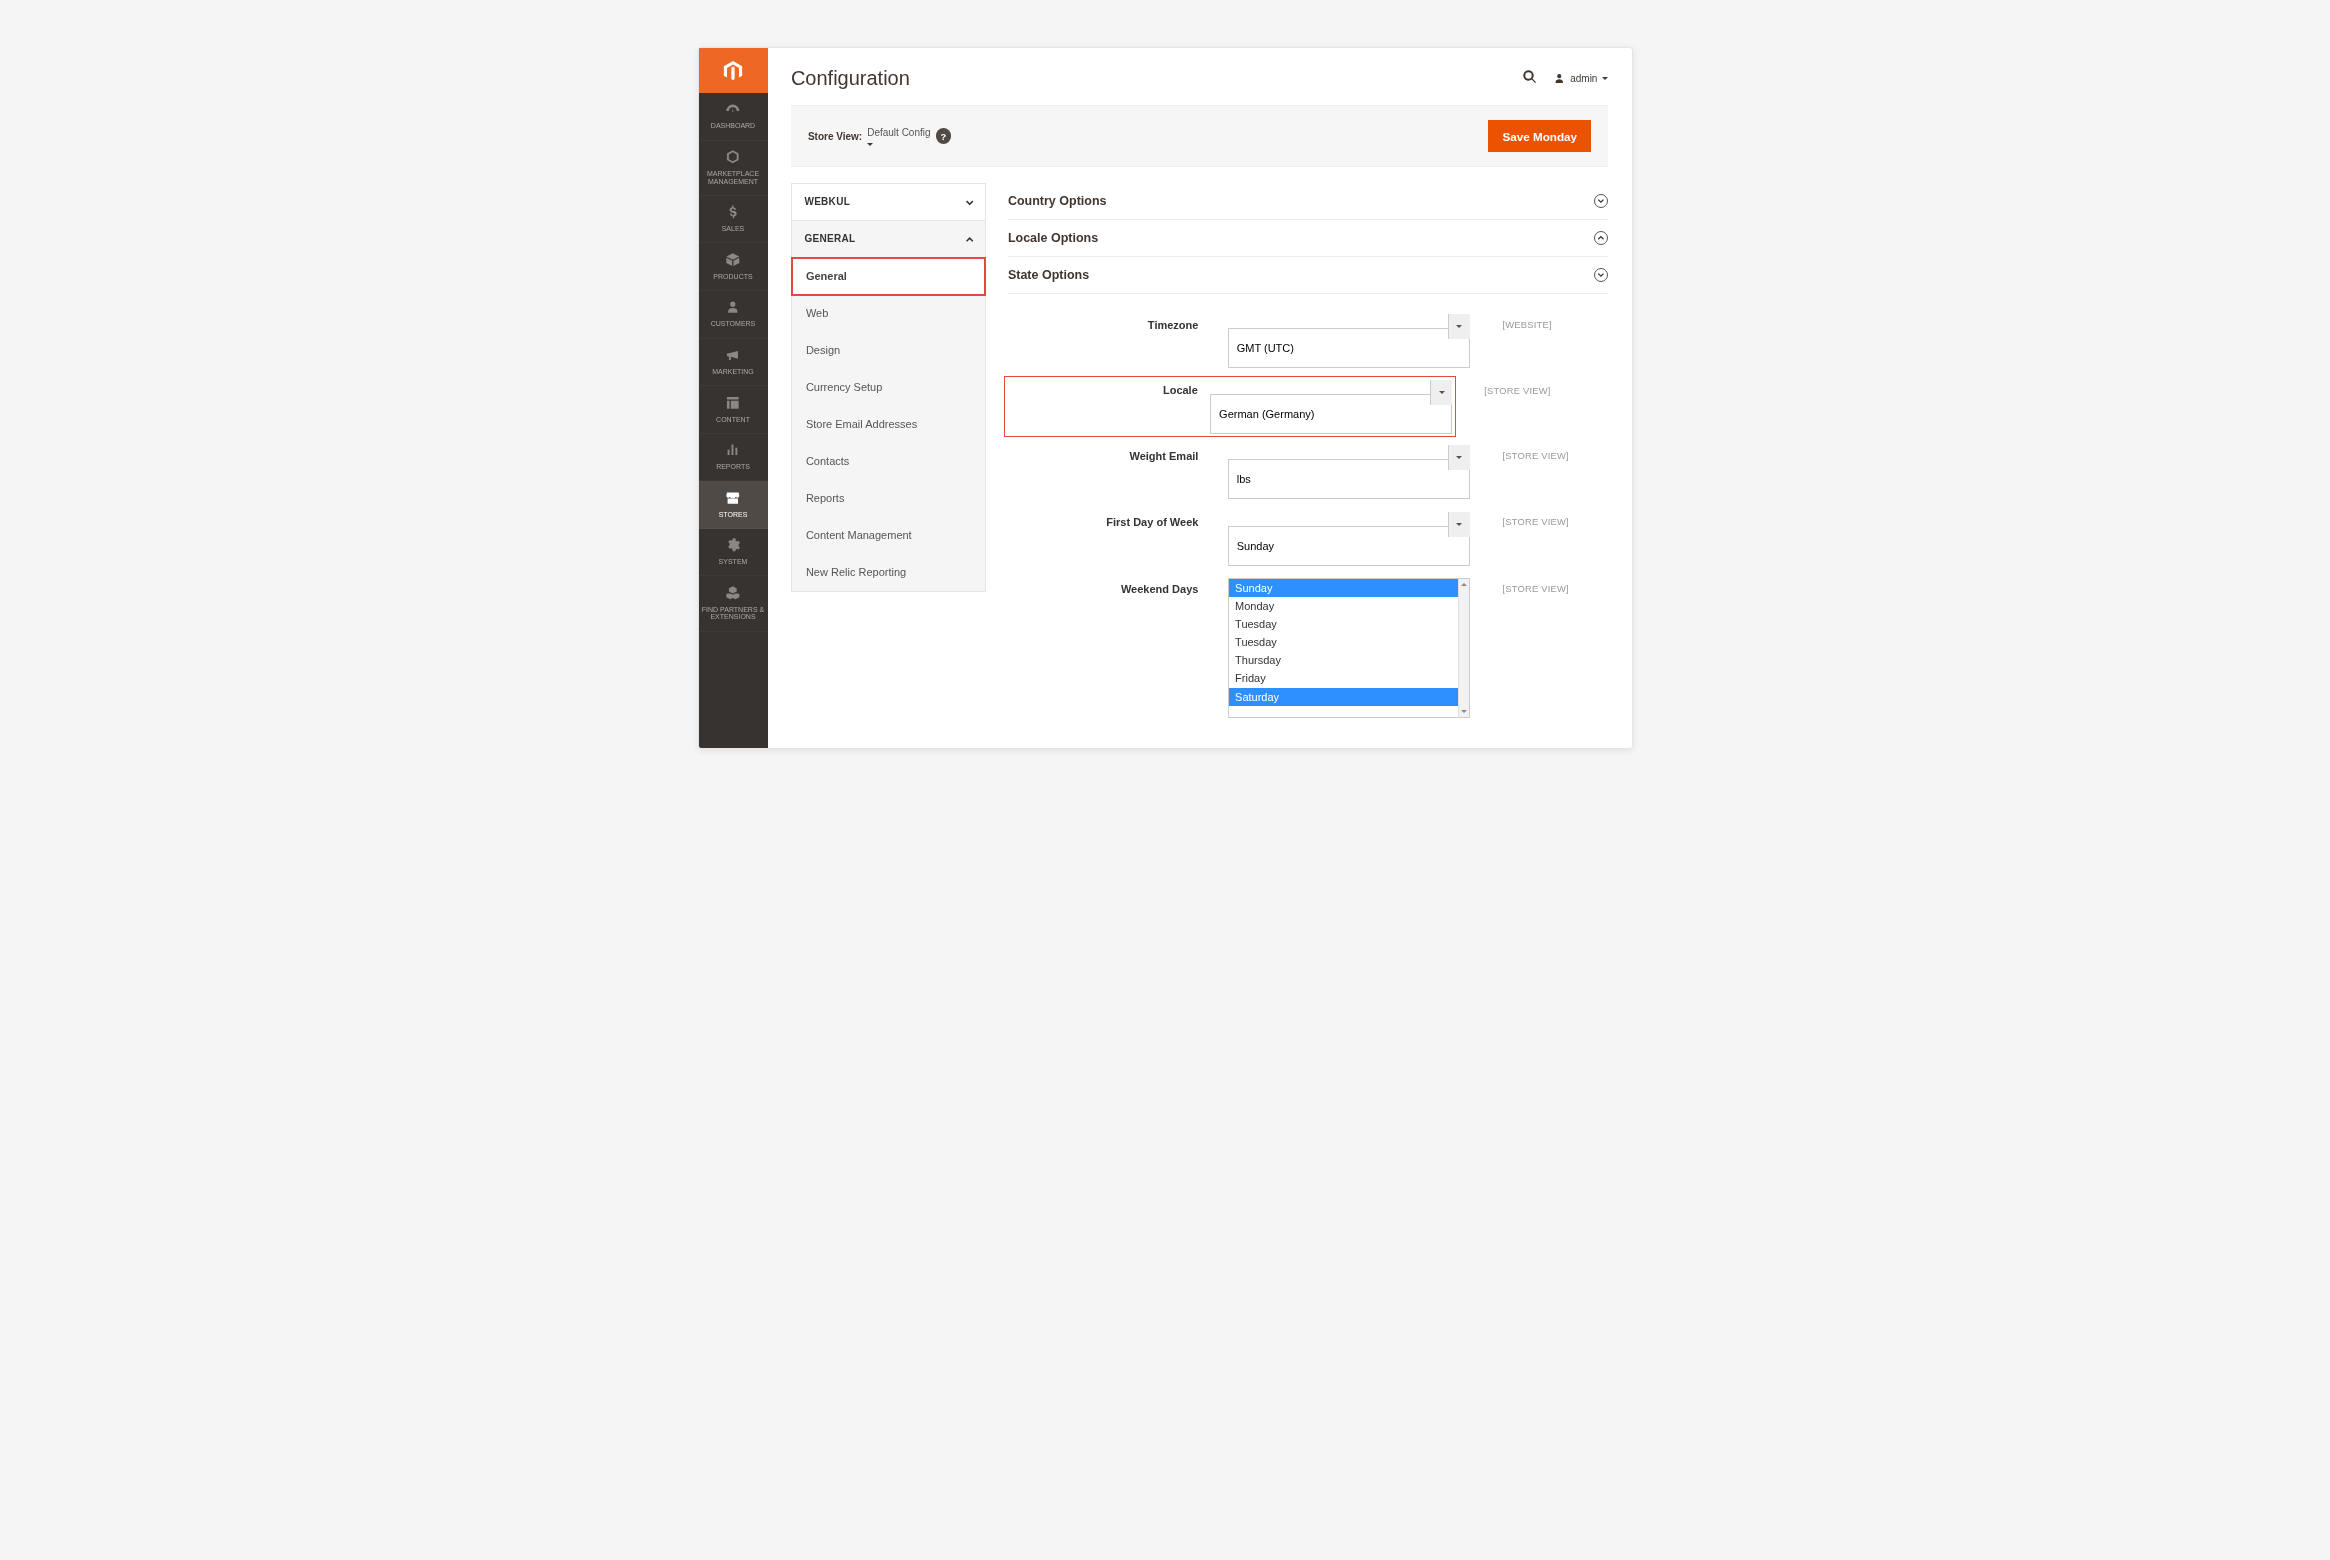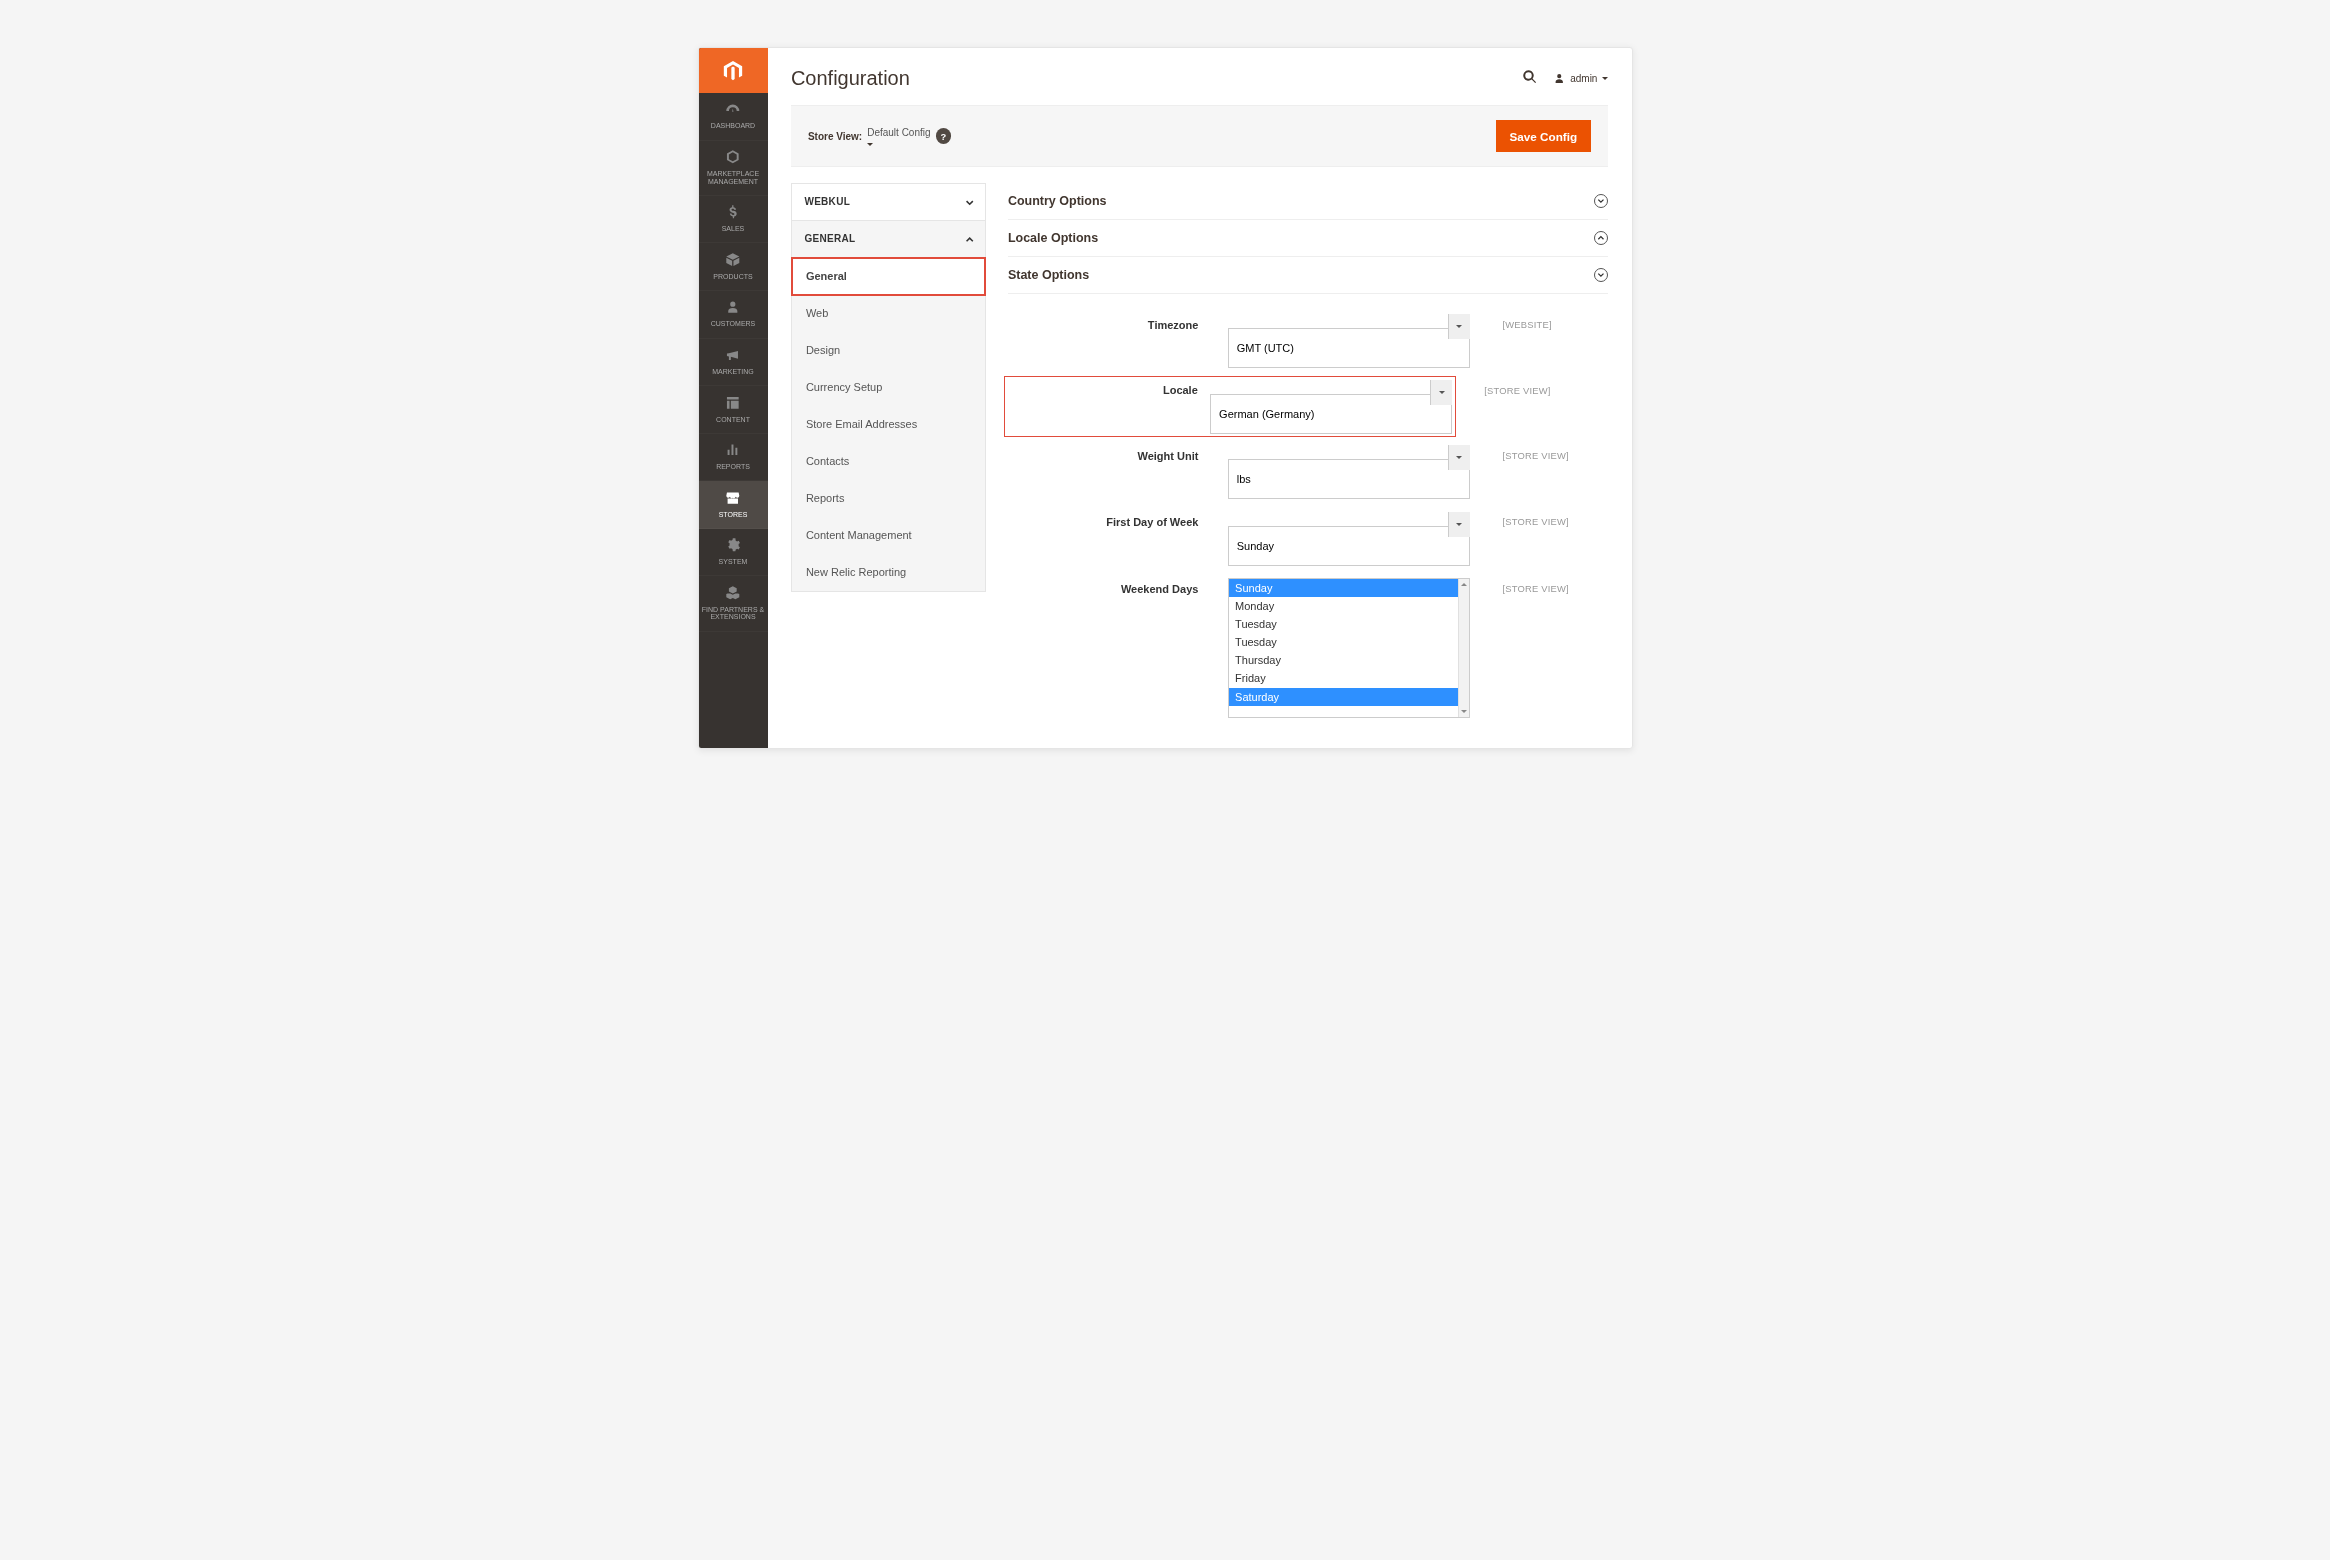--- a/index.html
+++ b/index.html
@@ -201,21 +201,21 @@
 
     <div class="toolbar">
       <div class="scope">
         <b>Store View:</b>
         <span class="sel">
           <span>Default Config</span>
           <span class="caret"></span>
         </span>
         <span class="help">?</span>
       </div>
-      <button class="save-btn">Save Config</button>
+      <button class="save-btn">Save Monday</button>
     </div>
 
     <div class="body">
 
       <aside class="side">
         <div class="cat">
           <div class="cat-head">
             <span>WEBKUL</span>
             <span class="chev"><svg viewBox="0 0 12 12">
                     <path d="M2 4l4 4 4-4"></path>
@@ -296,21 +296,21 @@
                   <span class="dd">
                         <span class="tri"></span>
                       </span>
                 </div>
               </div>
             </div>
             <div class="field-scope">[STORE VIEW]</div>
           </div>
 
           <div class="field-row">
-            <div class="field-label">Weight Unit</div>
+            <div class="field-label">Weight Email</div>
             <div class="field-control">
               <div class="sel-wrap">
                 <select class="ctl"><option>lbs</option></select>
                 <span class="dd">
                       <span class="tri"></span>
                     </span>
               </div>
             </div>
             <div class="field-scope">[STORE VIEW]</div>
           </div>

